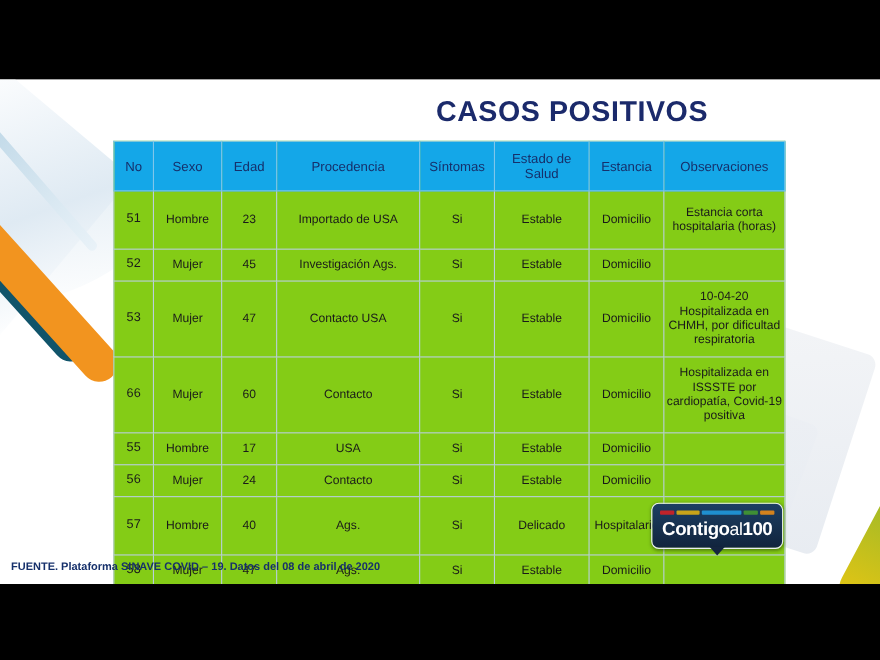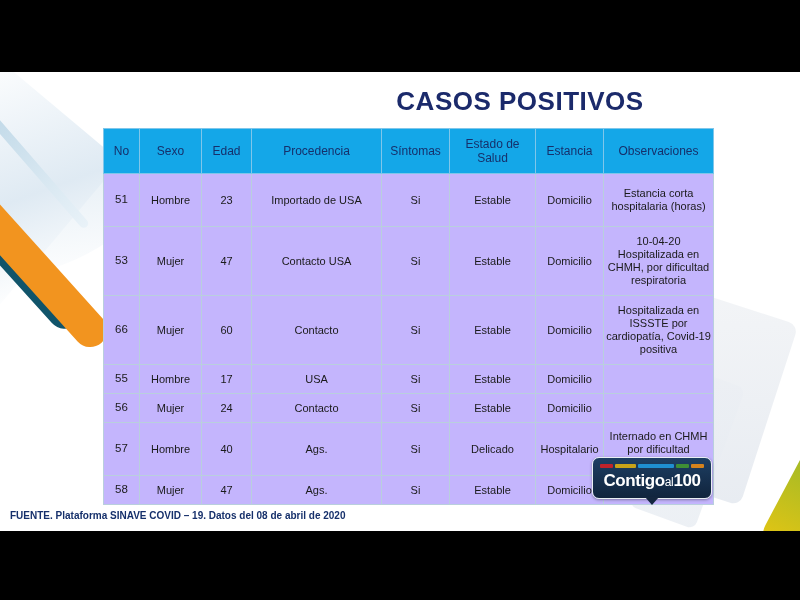--- a/index.html
+++ b/index.html
@@ -138,21 +138,21 @@
   #cases-table-wrap {
     position: absolute;
     left: 103px;
     top: 56px;
     width: 610px;
     z-index: 12;
   }
   table#cases-table {
     border-collapse: collapse;
     width: 610px;
-    background: #c4b5fd;
+    background: #84cc16;
     table-layout: fixed;
   }
   #cases-table th, #cases-table td {
     border: 1px solid #b9cfdd;
     text-align: center;
     vertical-align: middle;
     color: #1a1a1a;
     font-size: 11px;
     line-height: 1.18;
     padding: 3px 2px;
@@ -223,21 +223,21 @@
     position: absolute;
     left: 0; right: 0;
     top: 13px;
     text-align: center;
     color: #ffffff;
     font-size: 17px;
     font-weight: bold;
     letter-spacing: -.4px;
     white-space: nowrap;
   }
-  #logo-text .small { font-size: 12px; font-weight: normal; }
+  #logo-text .small { font-size: 16px; font-weight: normal; }
 
   
   #source-note {
     position: absolute;
     left: 10px;
     top: 438px;
     font-size: 10px;
     color: #16306b;
     font-weight: bold;
     z-index: 20;
@@ -292,20 +292,30 @@
           <tr class="tall-sm">
             <td class="col-no">51</td>
             <td>Hombre</td>
             <td>23</td>
             <td>Importado de USA</td>
             <td>Si</td>
             <td>Estable</td>
             <td>Domicilio</td>
             <td>Estancia corta hospitalaria (horas)</td>
           </tr>
+          <tr>
+            <td class="col-no">52</td>
+            <td>Mujer</td>
+            <td>45</td>
+            <td>Investigación Ags.</td>
+            <td>Si</td>
+            <td>Estable</td>
+            <td>Domicilio</td>
+            <td></td>
+          </tr>
           <tr class="tall">
             <td class="col-no">53</td>
             <td>Mujer</td>
             <td>47</td>
             <td>Contacto USA</td>
             <td>Si</td>
             <td>Estable</td>
             <td>Domicilio</td>
             <td>10-04-20 Hospitalizada en CHMH, por dificultad respiratoria</td>
           </tr>

